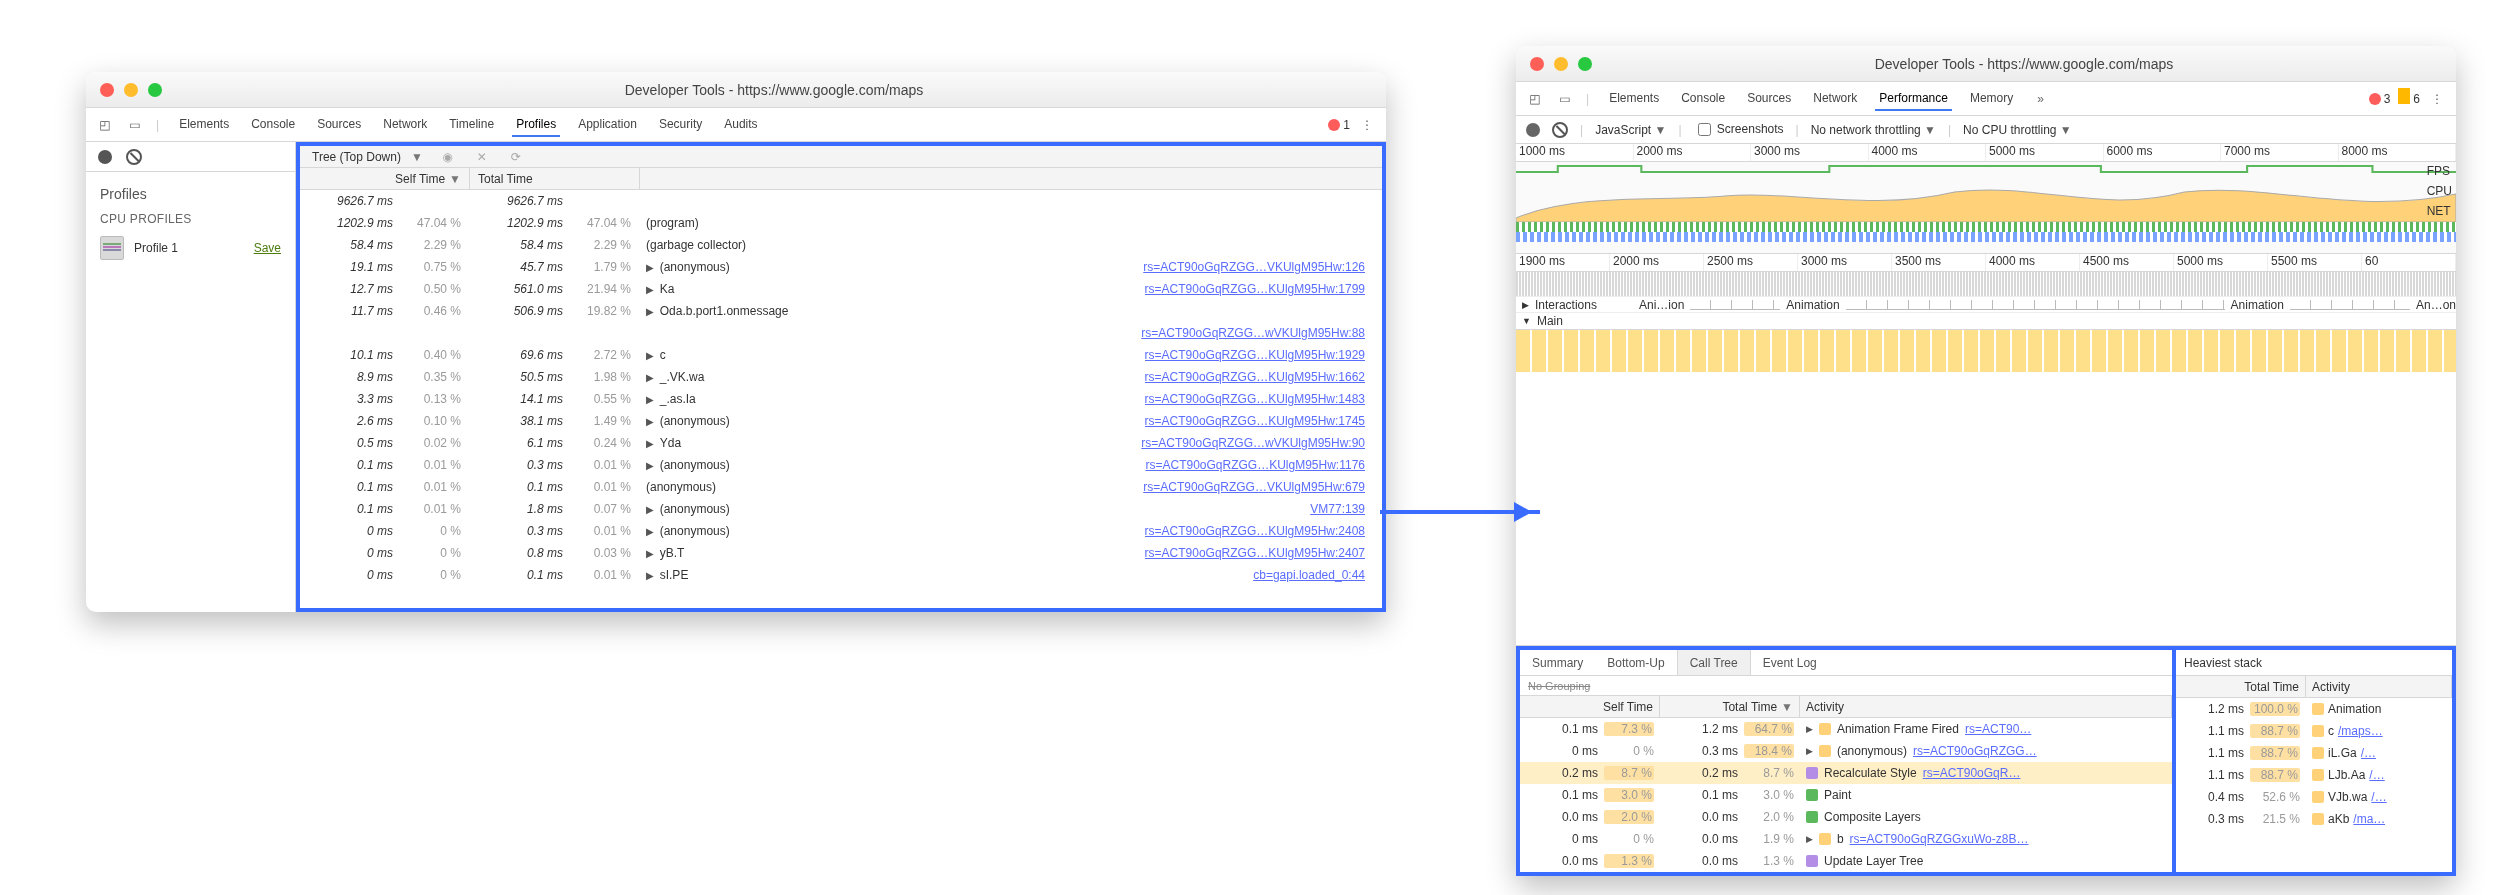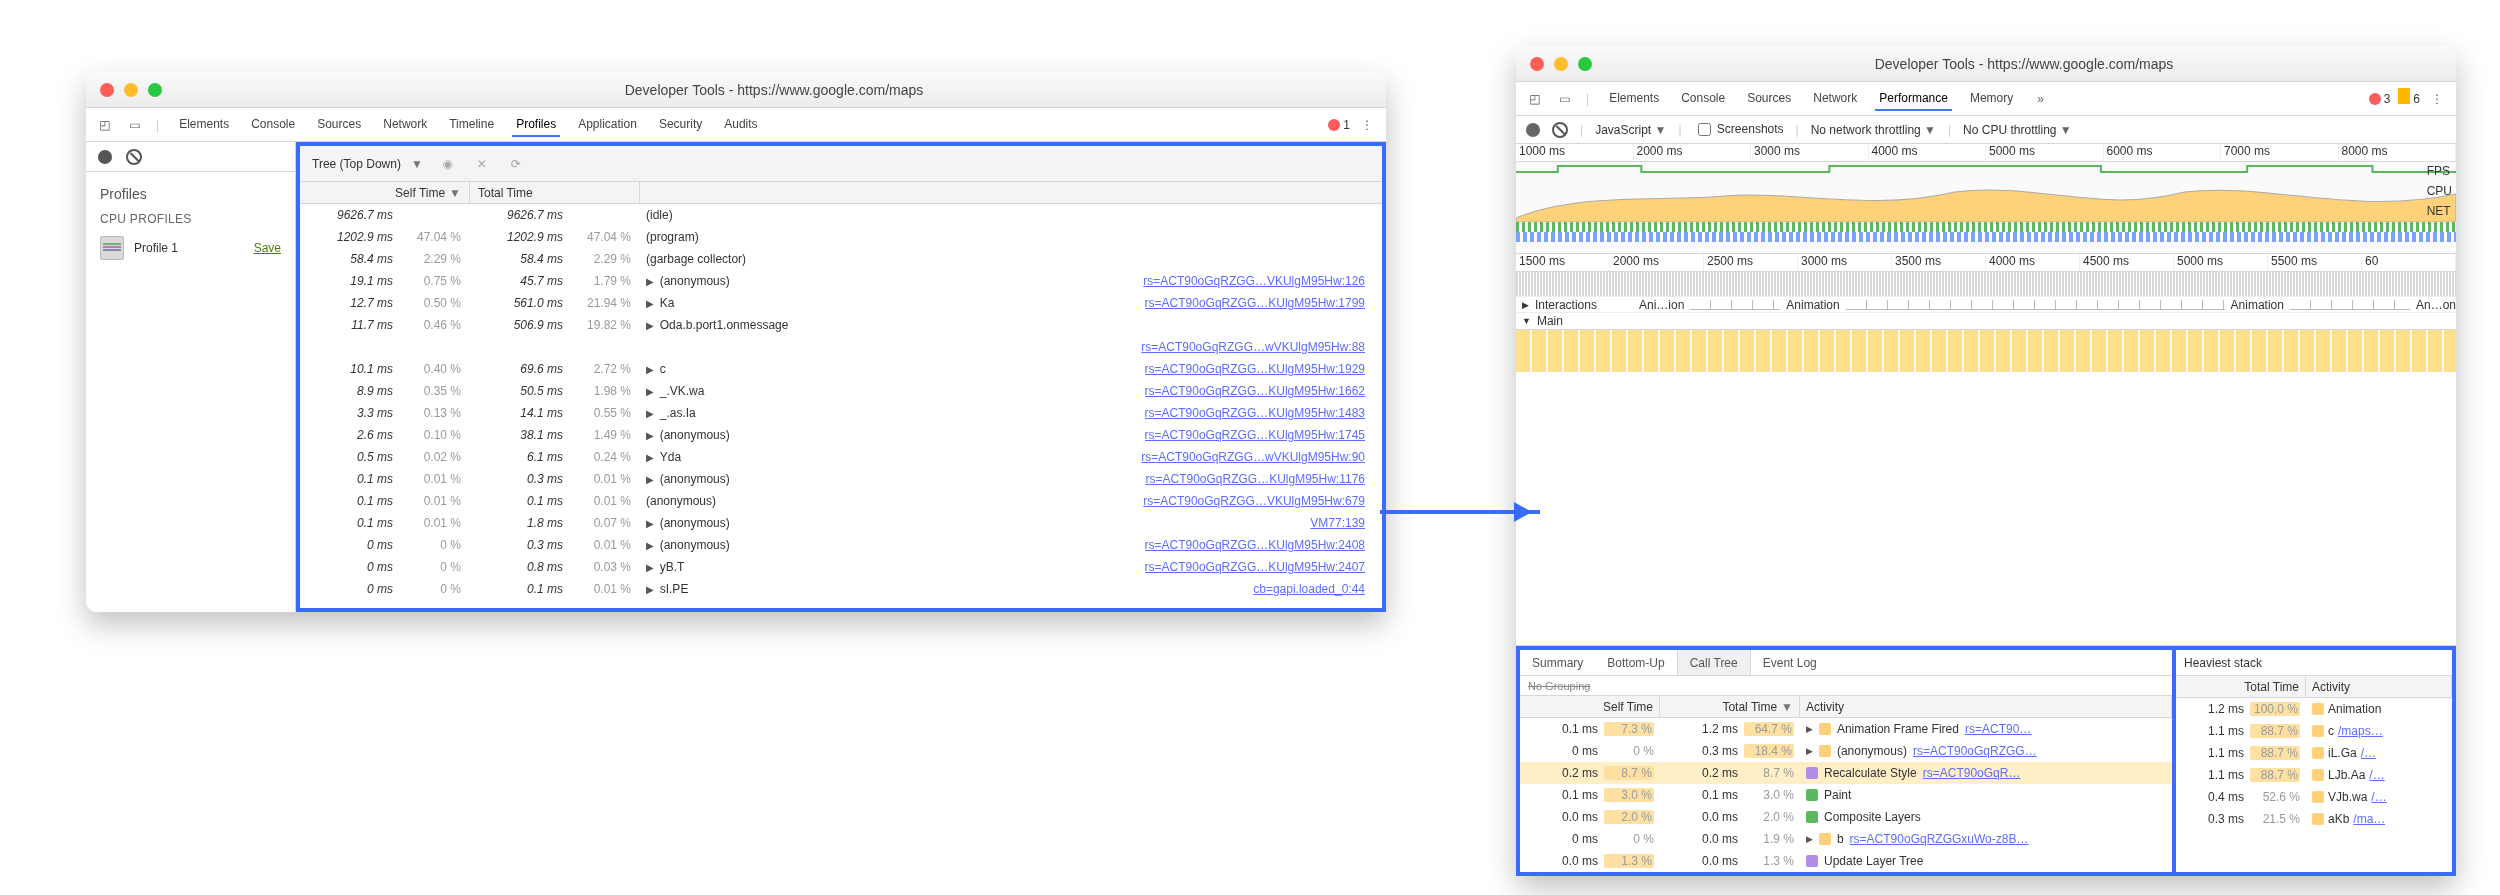--- a/index.html
+++ b/index.html
@@ -31,21 +31,21 @@
 .side .noban{width:16px;height:16px;border:2px solid #555;border-radius:50%;position:relative;}
 .side .noban:after{content:'';position:absolute;width:100%;height:2px;background:#555;top:50%;left:0;transform:rotate(45deg) translateY(-1px);}
 .side .lbl{padding:14px 14px 6px;color:#555;font-size:14px;}
 .side .sec{padding:4px 14px;font-size:12px;color:#666;letter-spacing:.3px;}
 .side .item{display:flex;align-items:center;padding:6px 14px;gap:10px;}
 .side .item .ic{width:24px;height:24px;background:#d9d9d9;border:1px solid #bbb;border-radius:2px;position:relative;}
 .side .item .ic:after{content:'';position:absolute;left:2px;right:2px;top:6px;height:2px;background:#7a7;box-shadow:0 3px 0 #b7b,0 6px 0 #88a;}
 .side .item .save{margin-left:auto;text-decoration:underline;color:#4d7c0f;}
 
 .main1{flex:1;display:flex;flex-direction:column;border:4px solid var(--blue);}
-.m1bar{height:36px;display:flex;align-items:center;gap:16px;padding:0 12px;border-bottom:1px solid var(--bd);background:#f4f4f4;}
+.m1bar{height:22px;display:flex;align-items:center;gap:16px;padding:0 12px;border-bottom:1px solid var(--bd);background:#f4f4f4;}
 .m1bar .tri{color:#777;}
 .m1cols{display:flex;height:22px;border-bottom:1px solid var(--bd);background:#f4f4f4;font-size:12px;}
 .m1cols>div{border-right:1px solid var(--bd);display:flex;align-items:center;justify-content:flex-end;padding:0 8px;gap:4px;}
 .m1cols>div:last-child{justify-content:flex-start;}
 .col-st{width:170px}.col-tt{width:170px}.col-fn{flex:1}
 .rows1{flex:1;overflow:auto;}
 .row1{display:flex;height:22px;align-items:center;}
 .row1>div{border-right:1px solid transparent;}
 .row1 .st,.row1 .tt{width:170px;display:flex;justify-content:flex-end;padding:0 8px;gap:8px;}
 .row1 .st .v,.row1 .tt .v{width:70px;text-align:right;font-style:italic;}
@@ -196,23 +196,20 @@
       <div class="rows1" id="rows1">
           <div class="row1">
             <div class="st">
               <span class="v">9626.7 ms</span>
               <span class="p"></span>
             </div>
             <div class="tt">
               <span class="v">9626.7 ms</span>
               <span class="p"></span>
             </div>
-            <div class="fn">
-              <span class="nm">(idle)</span>
-            </div>
           </div>
           <div class="row1">
             <div class="st">
               <span class="v">1202.9 ms</span>
               <span class="p">47.04 %</span>
             </div>
             <div class="tt">
               <span class="v">1202.9 ms</span>
               <span class="p">47.04 %</span>
             </div>
@@ -529,21 +526,21 @@
       <div class="strip"></div>
       <div class="ov-labels">
         <span>FPS</span>
         <span>CPU</span>
         <span>NET</span>
       </div>
     </div>
 
     <div class="tl">
       <div class="tlruler" id="tlruler">
-          <span>1500 ms</span>
+          <span>1900 ms</span>
           <span>2000 ms</span>
           <span>2500 ms</span>
           <span>3000 ms</span>
           <span>3500 ms</span>
           <span>4000 ms</span>
           <span>4500 ms</span>
           <span>5000 ms</span>
           <span>5500 ms</span>
           <span>60</span>
         </div>

